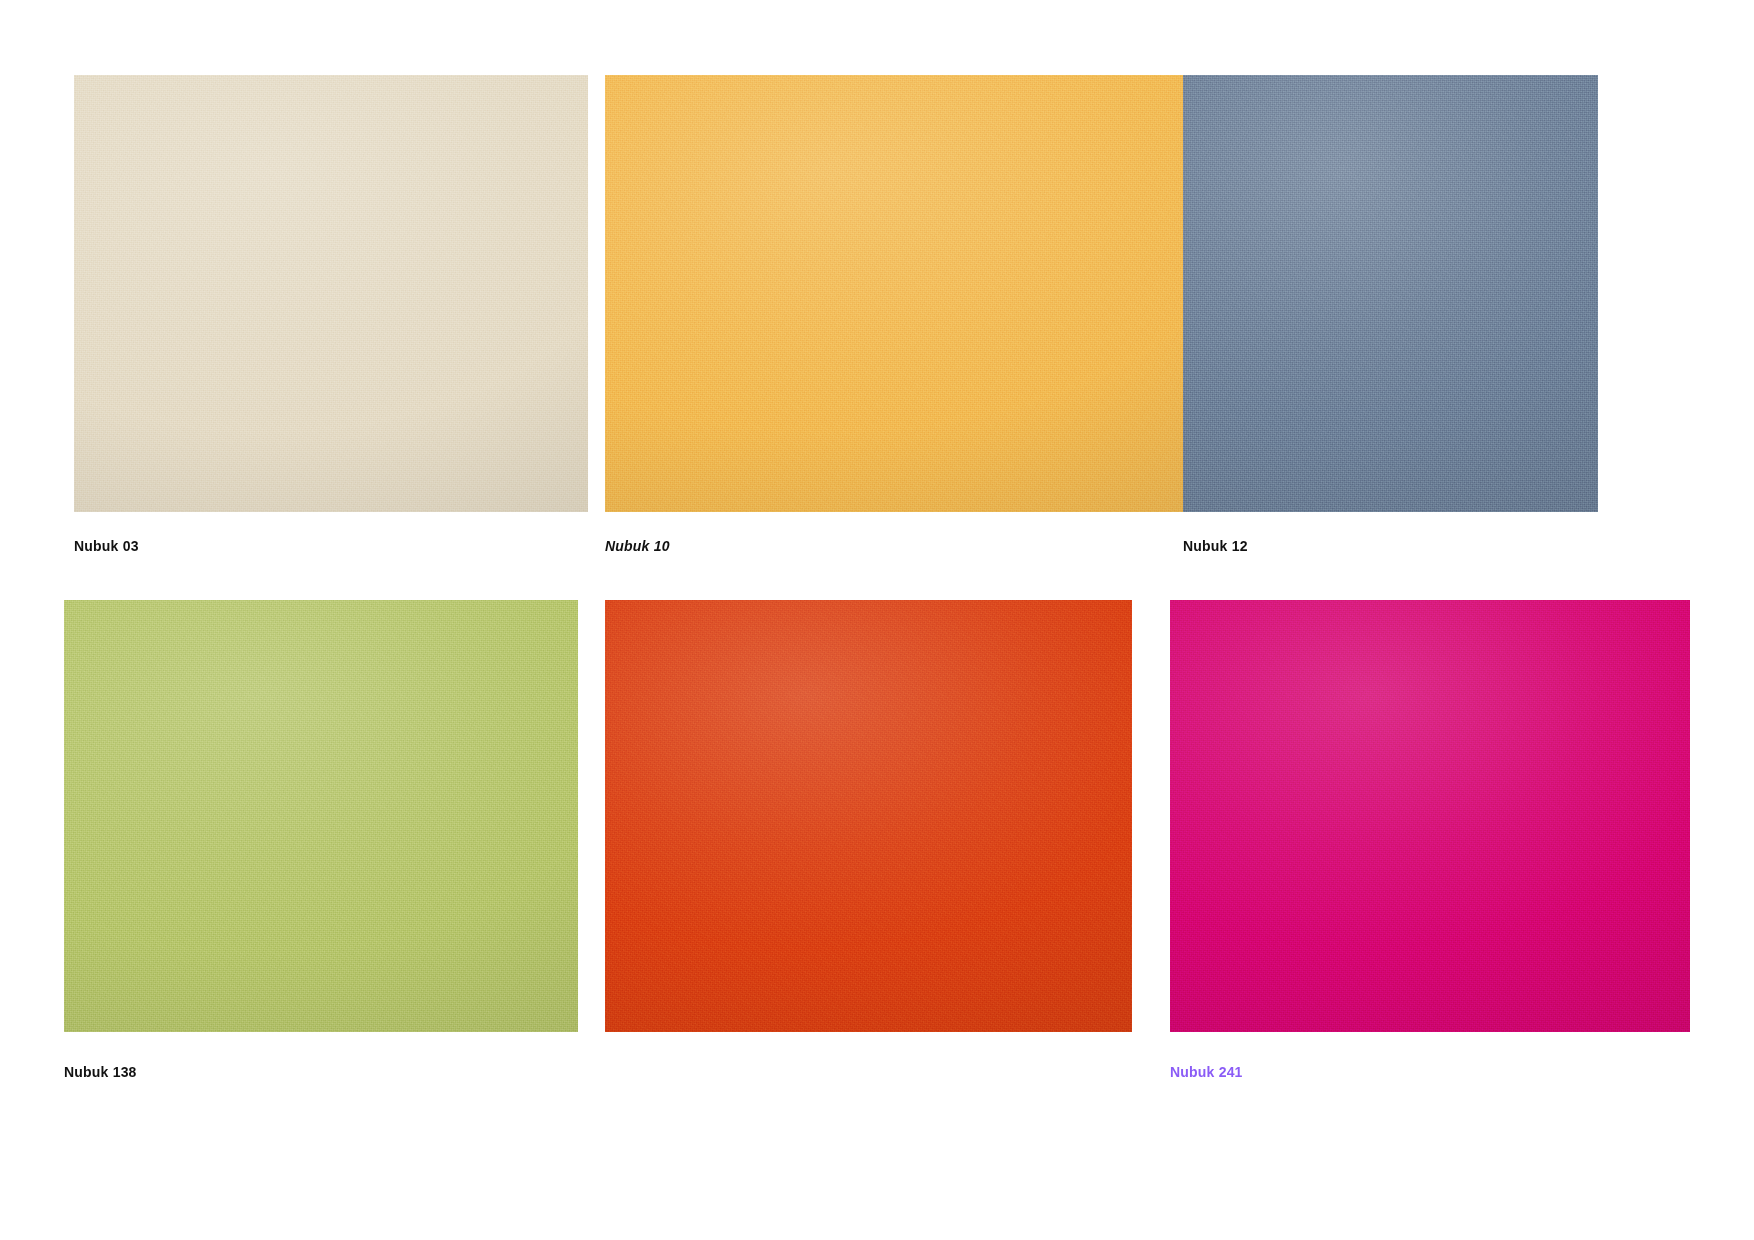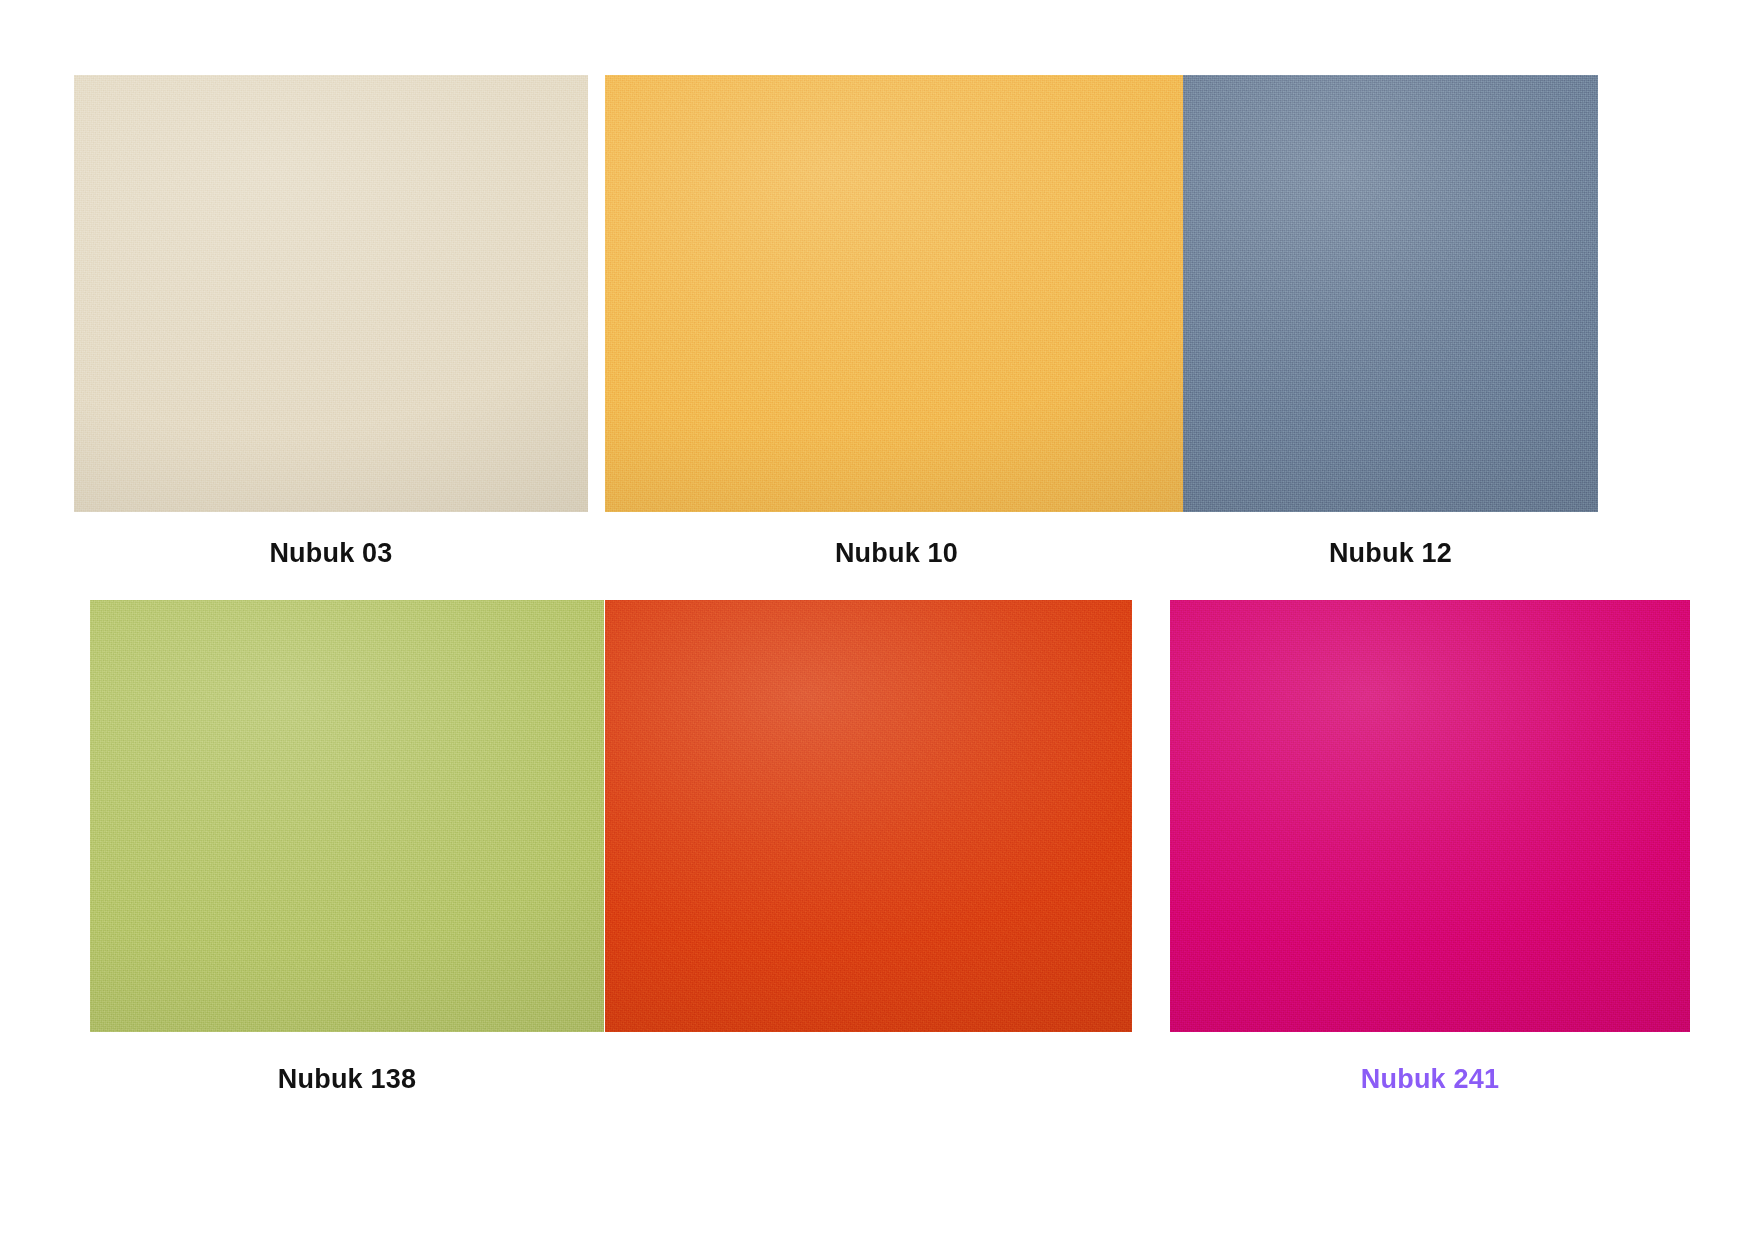--- a/index.html
+++ b/index.html
@@ -38,24 +38,24 @@
     position: absolute;
     top: 0;
   }
 
   
   .col-1 { left: 74px;   width: 514px; }
   .col-2 { left: 605px;  width: 527px; }
   .col-3 { left: 1170px; width: 520px; }
 
   #row-top .col-1 { left: 74px;  width: 514px; }
-  #row-top .col-2 { left: 605px; width: 583px; }
+  #row-top .col-2 { left: 605px; width: 583px; font-style: italic; }
   #row-top .col-3 { left: 1170px;width: 415px; padding-left: 13px; }
 
-  #row-bottom .col-1 { left: 90px;  width: 514px; }
+  #row-bottom .col-1 { left: 64px;  width: 514px; }
   #row-bottom .col-2 { left: 605px; width: 527px; }
   #row-bottom .col-3 { left: 1170px;width: 520px; }
 
   .swatch-tile {
     position: relative;
     width: 100%;
     overflow: hidden;
     display: block;
   }
 
@@ -107,24 +107,23 @@
     background-image:
       radial-gradient(120% 95% at 38% 22%,
         rgba(255,255,255,0.16) 0%,
         rgba(255,255,255,0.05) 38%,
         rgba(0,0,0,0.00) 62%,
         rgba(0,0,0,0.07) 100%);
   }
 
   .swatch-label {
     width: 100%;
-    text-align: center;
     font-family: "Liberation Sans", sans-serif;
     font-weight: bold;
-    font-size: 27px;
+    font-size: 14px;
     letter-spacing: 0.2px;
     color: #121212;
     white-space: nowrap;
   }
 
   #row-top .swatch-label    { margin-top: 26px; }
   #row-bottom .swatch-label { margin-top: 32px; }
 </style>
 </head>
 <body style="background: rgb(255, 255, 255);">

